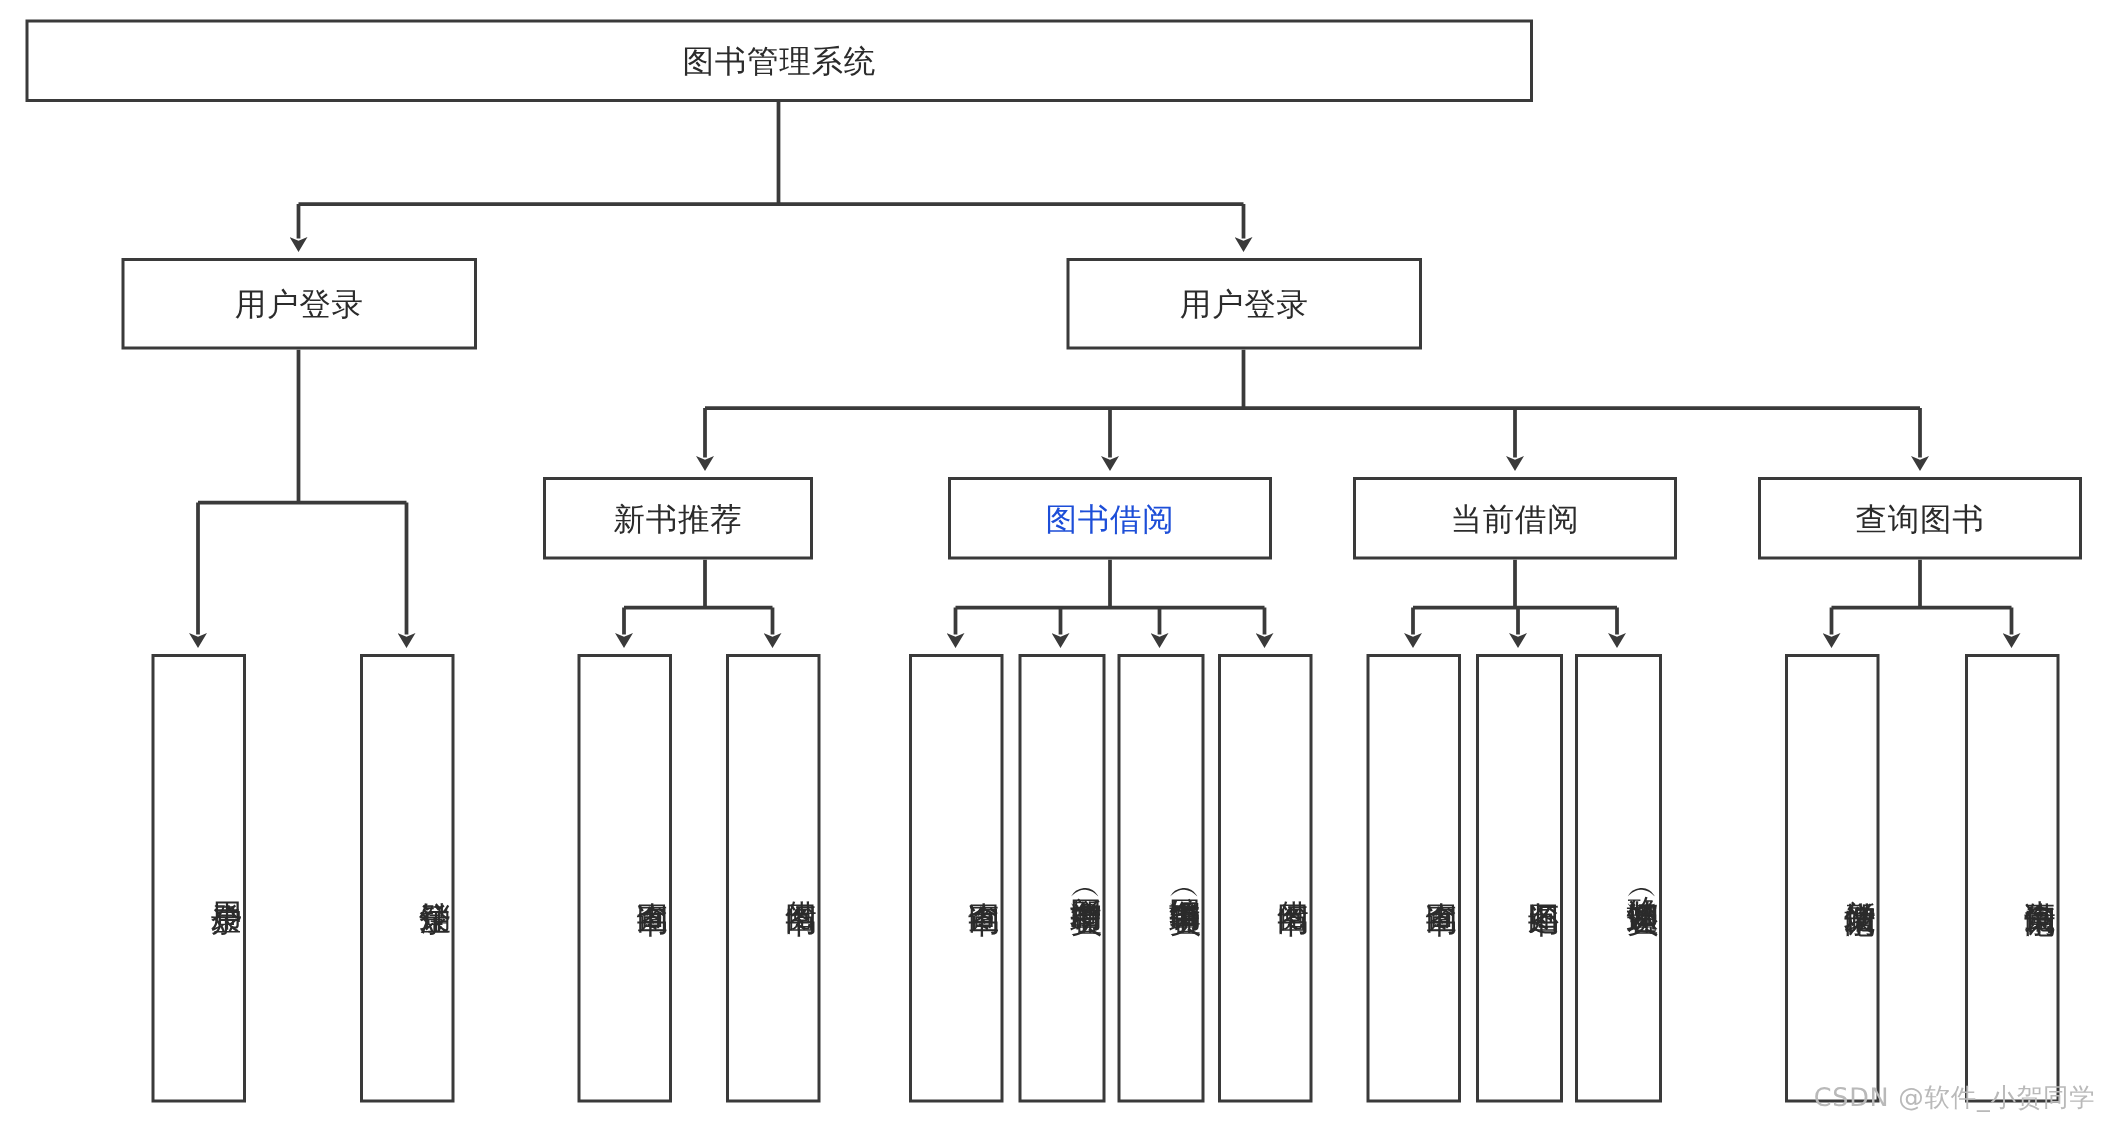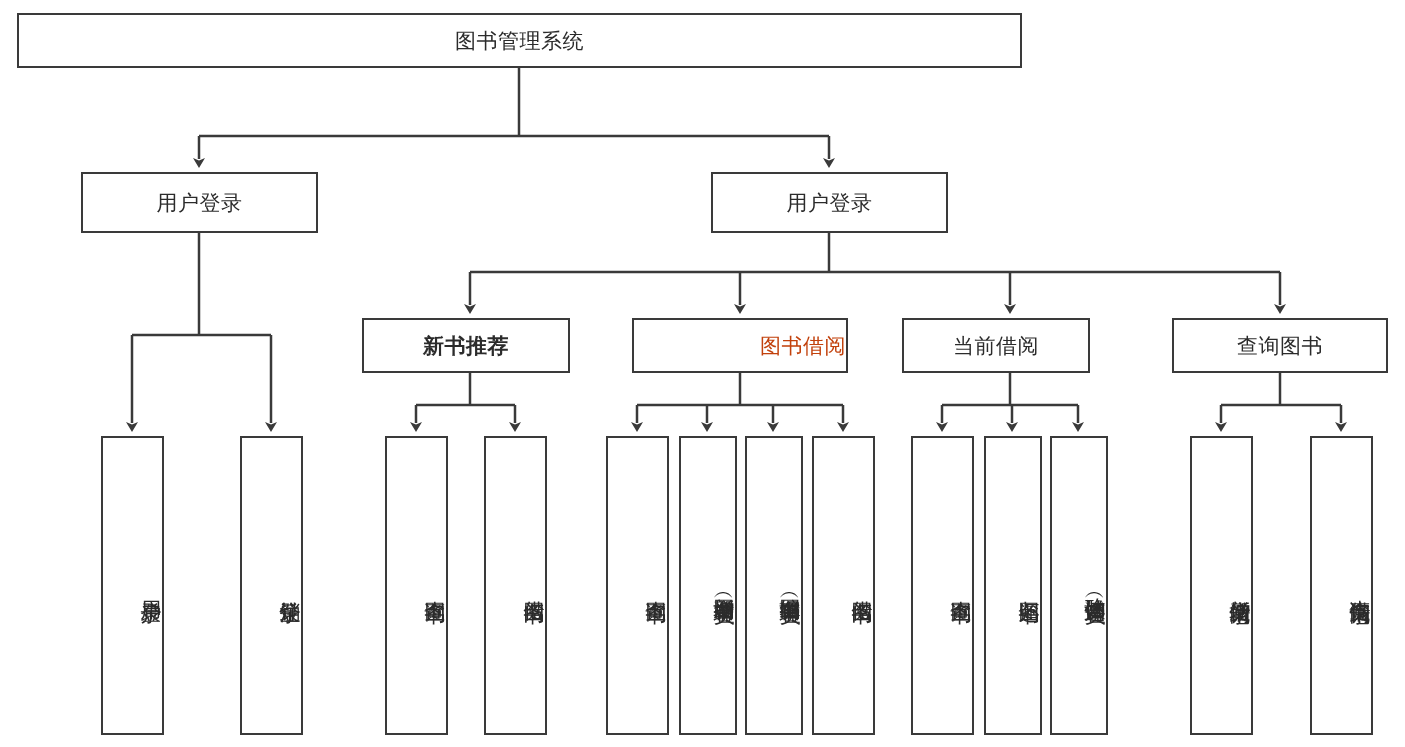--- a/index.html
+++ b/index.html
@@ -119,27 +119,27 @@
   <div id="nodes-layer">
       <div class="node horiz" style="left: 17px; top: 13px; width: 1005px; height: 55px; border-color: rgb(58, 58, 58); color: rgb(43, 43, 43);">
         <span class="label">图书管理系统</span>
       </div>
       <div class="node horiz" style="left: 81px; top: 172px; width: 237px; height: 61px; border-color: rgb(58, 58, 58); color: rgb(43, 43, 43);">
         <span class="label">用户登录</span>
       </div>
       <div class="node horiz" style="left: 711px; top: 172px; width: 237px; height: 61px; border-color: rgb(58, 58, 58); color: rgb(43, 43, 43);">
         <span class="label">用户登录</span>
       </div>
-      <div class="node horiz" style="left: 362px; top: 318px; width: 208px; height: 55px; border-color: rgb(58, 58, 58); color: rgb(43, 43, 43); font-weight: bold;">
+      <div class="node horiz" style="left: 362px; top: 318px; width: 180px; height: 55px; border-color: rgb(58, 58, 58); color: rgb(43, 43, 43);">
         <span class="label">新书推荐</span>
       </div>
-      <div class="node horiz" style="left: 632px; top: 318px; width: 216px; height: 55px; border-color: rgb(58, 58, 58); color: #c2410c; justify-content: flex-end;">
+      <div class="node horiz" style="left: 632px; top: 318px; width: 216px; height: 55px; border-color: rgb(58, 58, 58); color: #1d4ed8;">
         <span class="label">图书借阅</span>
       </div>
-      <div class="node horiz" style="left: 902px; top: 318px; width: 188px; height: 55px; border-color: rgb(58, 58, 58); color: rgb(43, 43, 43);">
+      <div class="node horiz" style="left: 902px; top: 318px; width: 216px; height: 55px; border-color: rgb(58, 58, 58); color: rgb(43, 43, 43);">
         <span class="label">当前借阅</span>
       </div>
       <div class="node horiz" style="left: 1172px; top: 318px; width: 216px; height: 55px; border-color: rgb(58, 58, 58); color: rgb(43, 43, 43);">
         <span class="label">查询图书</span>
       </div>
       <div class="node vert" style="left: 101px; top: 436px; width: 63px; height: 299px; border-color: rgb(58, 58, 58); color: rgb(43, 43, 43);">
         <span class="label">用户登录</span>
       </div>
       <div class="node vert" style="left: 240px; top: 436px; width: 63px; height: 299px; border-color: rgb(58, 58, 58); color: rgb(43, 43, 43);">
         <span class="label">注销登录</span>
@@ -172,13 +172,14 @@
         <span class="label">确认归还（管理员）</span>
       </div>
       <div class="node vert" style="left: 1190px; top: 436px; width: 63px; height: 299px; border-color: rgb(58, 58, 58); color: rgb(43, 43, 43);">
         <span class="label">新增借阅记录</span>
       </div>
       <div class="node vert" style="left: 1310px; top: 436px; width: 63px; height: 299px; border-color: rgb(58, 58, 58); color: rgb(43, 43, 43);">
         <span class="label">查询借阅记录</span>
       </div>
     </div>
 
+  <div id="watermark">CSDN @软件_小贺同学</div>
 </div>
 
 </body></html>

